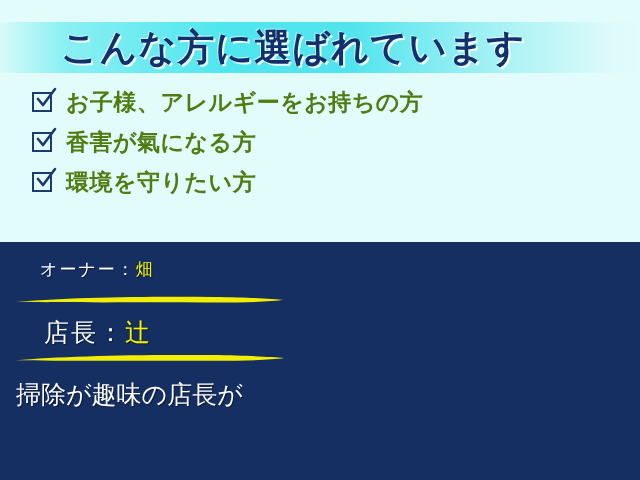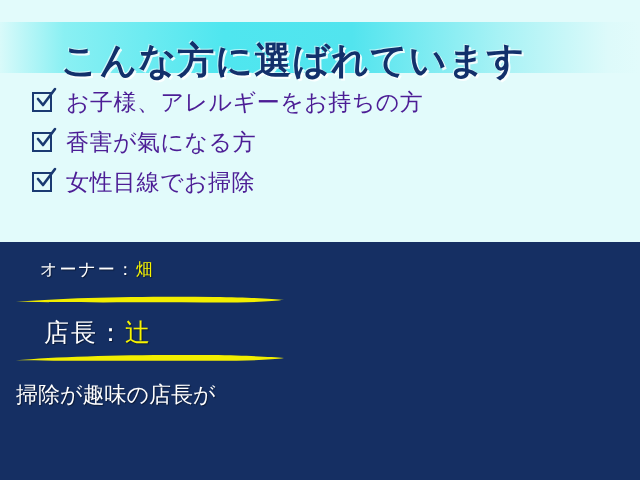--- a/index.html
+++ b/index.html
@@ -11,50 +11,50 @@
   #root{position:relative;width:640px;height:480px;overflow:hidden;background:#e4fbfb;}
 
   
   .top-section{position:absolute;left:0;top:0;width:640px;height:243px;background:#e2fbfb;overflow:hidden;}
 
   .title-band{
     position:absolute;left:0;top:22px;width:640px;height:51px;
     background:linear-gradient(to right,#d9fafa 0%,#8af0f3 10%,#4fe6ef 35%,#52e4ee 55%,#a7f2f5 78%,#ddfafa 95%,#e2fbfb 100%);
   }
   .title-text{
-    position:absolute;left:0;top:32px;width:586px;height:58px;
+    position:absolute;left:0;top:19px;width:586px;height:58px;
     display:flex;align-items:center;justify-content:center;
     font-size:37px;font-weight:bold;color:#12306b;letter-spacing:1px;
     text-shadow:2px 2px 0 rgba(255,255,255,.85), -1px -1px 0 rgba(255,255,255,.6);
     white-space:nowrap;
   }
 
   .check-list{position:absolute;left:32px;top:82px;width:600px;}
   .check-row{display:flex;align-items:center;height:40px;white-space:nowrap;}
   .check-box{
     width:20px;height:20px;flex:0 0 20px;margin-right:14px;position:relative;
     border:2px solid #1a3a72;box-sizing:border-box;
   }
   .check-box .tick{
     position:absolute;left:1px;top:-7px;width:22px;height:22px;
   }
-  .check-label{font-size:23px;font-weight:normal;color:#4c1d95;letter-spacing:.5px;}
+  .check-label{font-size:23px;font-weight:bold;color:#4d7c0f;letter-spacing:.5px;}
 
   
   .navy-panel{position:absolute;left:0;top:242px;width:640px;height:238px;background:#152f63;}
 
   .owner-line{position:absolute;left:40px;top:258px;font-size:17px;color:#ffffff;letter-spacing:2px;white-space:nowrap;
     text-shadow:1px 1px 1px rgba(0,0,0,.45);}
   .owner-line .nm{color:#f7f400;}
   .manager-line{position:absolute;left:44px;top:316px;font-size:25px;color:#ffffff;letter-spacing:2px;white-space:nowrap;
     text-shadow:1px 1px 1px rgba(0,0,0,.45);}
   .manager-line .nm{color:#f7f400;}
 
   .brush{position:absolute;height:11px;overflow:visible;}
-  .tagline{position:absolute;left:16px;top:378px;font-size:22px;color:#ffffff;line-height:33px;white-space:nowrap;
+  .tagline{position:absolute;left:16px;top:378px;font-size:25px;color:#ffffff;line-height:33px;white-space:nowrap;
     text-shadow:1px 1px 1px rgba(0,0,0,.45);}
 
   
   .photo-wrap{position:absolute;left:276px;top:216px;width:364px;height:264px;overflow:hidden;}
   .photo{position:absolute;left:0;top:0;width:364px;height:264px;}
   .bottom-navy{position:absolute;left:0;top:452px;width:640px;height:28px;background:#152f63;z-index:0;}
 </style>
 </head>
 <body>
 
@@ -236,21 +236,21 @@
         </span>
         <span class="check-label">香害が氣になる方</span>
       </div>
 
       <div class="check-row">
         <span class="check-box">
           <svg class="tick" viewBox="0 0 22 22">
             <path d="M3 12 L8 18 L20 2" fill="none" stroke="#1a3a72" stroke-width="2.6" stroke-linecap="round" stroke-linejoin="round"></path>
           </svg>
         </span>
-        <span class="check-label">女性目線でお掃除</span>
+        <span class="check-label">環境を守りたい方</span>
       </div>
 
     </div>
   </div>
 
   <div class="navy-panel"></div>
 
   <div class="owner-line">
     <span>オーナー：</span><span class="nm">畑</span>
   </div>

